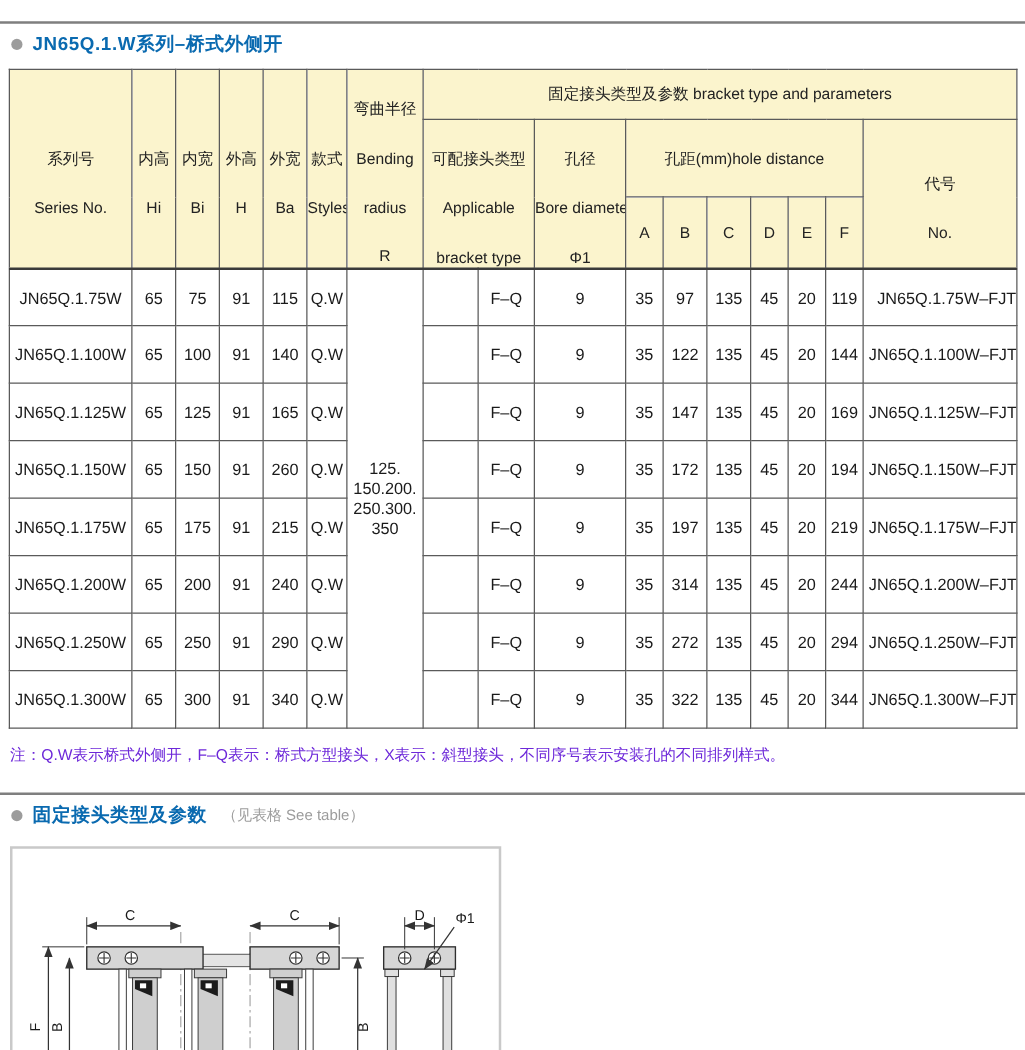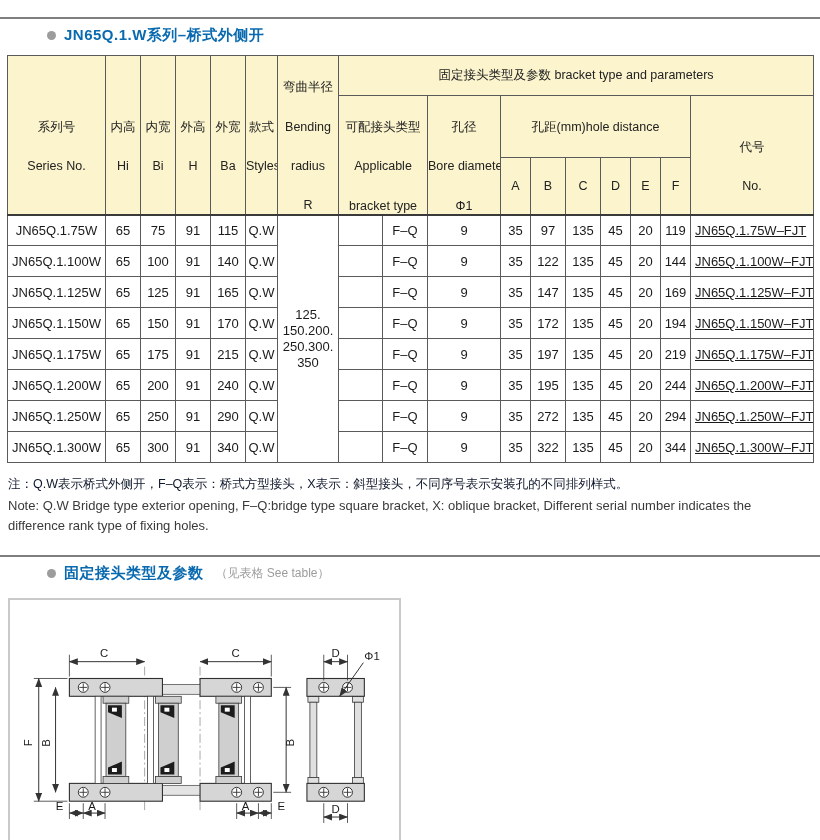--- a/index.html
+++ b/index.html
@@ -3,21 +3,21 @@
 <meta charset="utf-8">
 <style>
   html,body{margin:0;padding:0;}
   body{
     width:820px;height:840px;overflow:hidden;background:#ffffff;
     font-family:"Liberation Sans","DejaVu Sans",sans-serif;color:#1a1a1a;
   }
   .rule{height:2px;background:#7f7f7f;border:0;margin:0;}
   .rule-top{margin-top:17px;}
   .rule-sec2{margin-top:20px;}
-  .sec-head{display:flex;align-items:center;gap:8px;padding:5px 12px 0 9px;height:22px;margin-left:38px;}
+  .sec-head{display:flex;align-items:center;gap:8px;padding:5px 12px 0 9px;height:22px;}
   .bullet{width:9px;height:9px;border-radius:50%;background:#9c9c9c;flex:0 0 auto;}
   .zh-title{color:#0a6ab0;font-weight:bold;font-size:15px;letter-spacing:.5px;}
   .en-title{color:#9c9c9c;font-size:15px;}
   .paren{color:#9c9c9c;font-size:12px;margin-left:4px;text-align:center;}
 
   table.spec{
     border-collapse:collapse;table-layout:fixed;width:806px;
     margin:9px 0 0 7px;font-size:13px;
   }
   .spec th,.spec td{
@@ -25,26 +25,26 @@
     padding:0;overflow:hidden;white-space:nowrap;
   }
   .spec thead th{
     background:#fbf4cd;font-weight:normal;font-size:12.5px;line-height:1.3;color:#222;
   }
   .spec thead{border-bottom:2px solid #3a3a3a;}
   .spec thead .ln{display:block;margin-top:23px;}
   .spec tr.hr1{height:40px;}
   .spec tr.hr2{height:34px;padding-left:36px;}
   .spec tr.hr3{height:31px;}
-  .spec tbody tr{height:31px;}
-  .spec td.no-cell{text-align:left;padding-left:4px;text-decoration:underline;}
+  .spec tbody tr{height:46px;}
+  .spec td.no-cell{text-align:right;padding-left:4px;}
   .spec td.bend-cell{font-size:13px;line-height:1.25;white-space:normal;margin-left:20px;}
 
   .notes{margin:12px 10px 0 8px;}
-  .note-zh{font-size:12.5px;color:#0f172a;line-height:1.5;}
+  .note-zh{font-size:12.5px;color:#6d28d9;line-height:1.5;}
   .note-en{font-size:13px;color:#3a3a3a;line-height:1.5;margin-top:2px;}
 
   .diagram-box{
     margin:14px 0 0 8px;width:389px;height:286px;
     border:2px solid #c9c9c9;background:#fff;
     display:flex;flex-direction:column;align-items:center;
   }
   .diagram-box svg{display:block;margin-top:6px;}
   .caption{font-size:19px;color:#141414;font-weight:500;letter-spacing:.5px;margin-top:2px;}
   .caption .cap-en{margin-left:14px;}
@@ -213,21 +213,21 @@
       <td>45</td>
       <td>20</td>
       <td>169</td>
       <td class="no-cell">JN65Q.1.125W–FJT</td>
     </tr>
     <tr>
       <td>JN65Q.1.150W</td>
       <td>65</td>
       <td>150</td>
       <td>91</td>
-      <td>170</td>
+      <td>260</td>
       <td>Q.W</td>
       <td></td>
       <td>F–Q</td>
       <td>9</td>
       <td>35</td>
       <td>172</td>
       <td>135</td>
       <td>45</td>
       <td>20</td>
       <td>194</td>
@@ -255,21 +255,21 @@
       <td>JN65Q.1.200W</td>
       <td>65</td>
       <td>200</td>
       <td>91</td>
       <td>240</td>
       <td>Q.W</td>
       <td></td>
       <td>F–Q</td>
       <td>9</td>
       <td>35</td>
-      <td>195</td>
+      <td>314</td>
       <td>135</td>
       <td>45</td>
       <td>20</td>
       <td>244</td>
       <td class="no-cell">JN65Q.1.200W–FJT</td>
     </tr>
     <tr>
       <td>JN65Q.1.250W</td>
       <td>65</td>
       <td>250</td>
@@ -303,21 +303,20 @@
       <td>45</td>
       <td>20</td>
       <td>344</td>
       <td class="no-cell">JN65Q.1.300W–FJT</td>
     </tr>
   </tbody>
 </table>
 
 <div class="notes">
   <div class="note-zh">注：Q.W表示桥式外侧开，F–Q表示：桥式方型接头，X表示：斜型接头，不同序号表示安装孔的不同排列样式。</div>
-  <div class="note-en">Note: Q.W Bridge type exterior opening, F–Q:bridge type square bracket, X: oblique bracket, Different serial number indicates the difference rank type of fixing holes.</div>
 </div>
 
 <hr class="rule rule-sec2">
 
 <div class="sec-head">
   <span class="bullet"></span>
   <span class="zh-title">固定接头类型及参数</span>
   <span class="paren">（见表格 See table）</span>
 </div>
 

